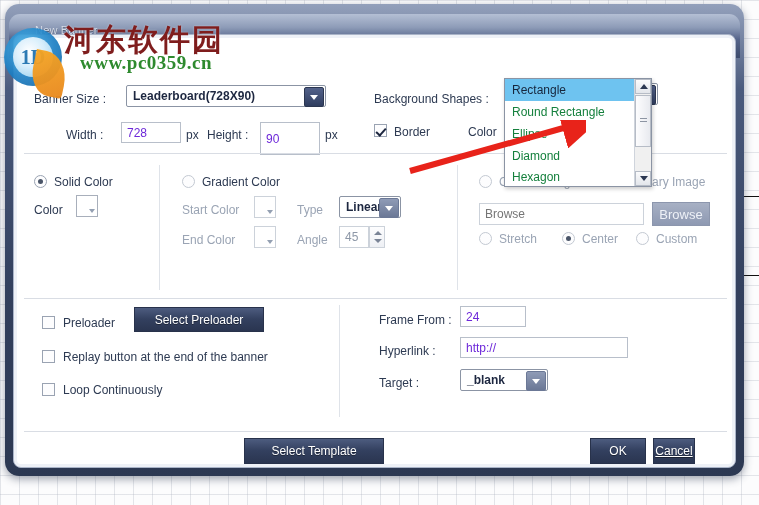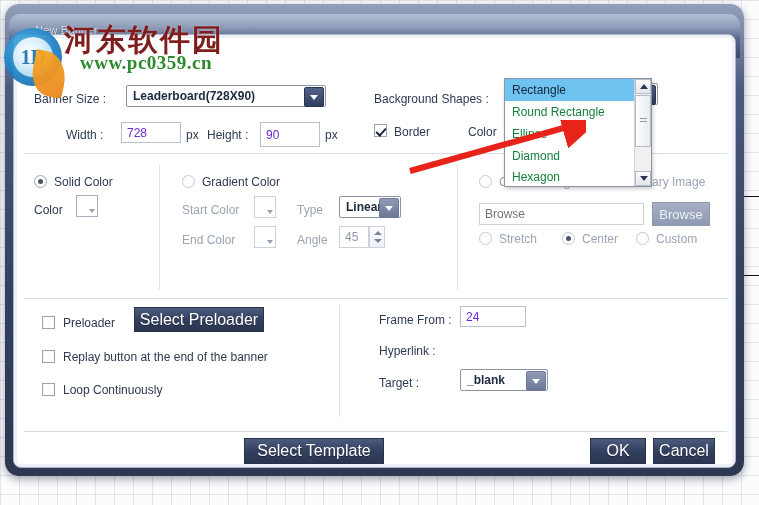--- a/index.html
+++ b/index.html
@@ -133,21 +133,21 @@
   }
 
   .spin{position:absolute;width:16px;height:22px;box-sizing:border-box;border:1px solid #ccd2da;background:linear-gradient(180deg,#fdfdfe,#eef0f4);}
   .spin .up,.spin .dn{position:absolute;left:4px;}
   .spin .up{top:4px;border-left:4px solid transparent;border-right:4px solid transparent;border-bottom:4px solid #7a8496;}
   .spin .dn{bottom:4px;border-left:4px solid transparent;border-right:4px solid transparent;border-top:4px solid #7a8496;}
 
   .btn-dark{
     position:absolute;box-sizing:border-box;
     background:linear-gradient(180deg,#4d5c7f 0%,#33405f 48%,#2a3550 100%);
-    color:#fff;font-size:16px;text-align:center;
+    color:#fff;font-size:12px;text-align:center;
     border:1px solid #28324b;
     display:flex;align-items:center;justify-content:center;
     text-shadow:0 1px 0 rgba(0,0,0,.4);
   }
   .btn-grey{
     position:absolute;box-sizing:border-box;
     background:linear-gradient(180deg,#a7b0c4 0%,#8e99b2 100%);
     color:#eef1f7;font-size:13px;text-align:center;border:1px solid #8c96ad;
     display:flex;align-items:center;justify-content:center;
   }
@@ -193,21 +193,21 @@
     <span class="lbl" style="left:20px;top:57px;">Banner Size :</span>
     <div class="combo" style="left:112px;top:50px;width:200px;">
       <span class="cv">Leaderboard(728X90)</span>
       <span class="carrow"></span>
     </div>
 
     <span class="lbl" style="left:52px;top:93px;">Width :</span>
     <input class="txtbox" style="left: 107px; top: 87px; width: 60px; height: 21px;" value="728">
     <span class="lbl" style="left:172px;top:93px;">px</span>
     <span class="lbl" style="left:193px;top:93px;">Height :</span>
-    <input class="txtbox" style="left: 246px; top: 87px; width: 60px; height: 25px;" value="90">
+    <input class="txtbox" style="left: 246px; top: 87px; width: 60px; height: 33px;" value="90">
     <span class="lbl" style="left:311px;top:93px;">px</span>
 
     <span class="lbl" style="left:360px;top:57px;">Background Shapes :</span>
     <div class="combo" style="left:496px;top:48px;width:148px;">
       <span class="cv">Rectangle</span>
       <span class="carrow"></span>
     </div>
 
     <span class="cbox on" style="left:360px;top:89px;"></span>
     <span class="lbl" style="left:380px;top:90px;">Border</span>
@@ -270,32 +270,33 @@
 
     <span class="cbox" style="left:28px;top:348px;"></span>
     <span class="lbl" style="left:49px;top:348px;">Loop Continuously</span>
 
     <div class="sect-vr" style="left:325px;top:270px;height:112px;"></div>
 
     <span class="lbl" style="left:365px;top:278px;">Frame From :</span>
     <input class="txtbox" style="left: 446px; top: 271px; width: 66px; height: 21px;" value="24">
 
     <span class="lbl" style="left:365px;top:309px;">Hyperlink :</span>
+    <input class="txtbox" style="left: 446px; top: 302px; width: 168px; height: 21px;" value="http://">
 
     <span class="lbl" style="left:365px;top:341px;">Target :</span>
     <div class="combo" style="left:446px;top:334px;width:88px;">
       <span class="cv">_blank</span>
       <span class="carrow" style="background:linear-gradient(180deg,#8f9bb6,#6b7896);border-color:#6b7896;"></span>
     </div>
 
     <div class="sect-hr" style="left:10px;top:396px;width:703px;"></div>
 
     <div class="btn-dark" style="left:230px;top:403px;width:140px;height:26px;">Select Template</div>
     <div class="btn-dark" style="left:576px;top:403px;width:56px;height:26px;">OK</div>
-    <div class="btn-dark" style="left:639px;top:403px;width:62px;height:26px;">Cancel</div>
+    <div class="btn-dark" style="left:639px;top:403px;width:42px;height:26px;text-decoration:underline;">Cancel</div>
 
   </div>
 </div>
 
 <div id="shape-list">
   <div class="opt sel" style="top:0px;">Rectangle</div>
   <div class="opt" style="top:22px;">Round Rectangle</div>
   <div class="opt" style="top:44px;">Ellipse</div>
   <div class="opt" style="top:87px;">Hexagon</div>
   <div class="opt" style="top:66px;">Diamond</div>

